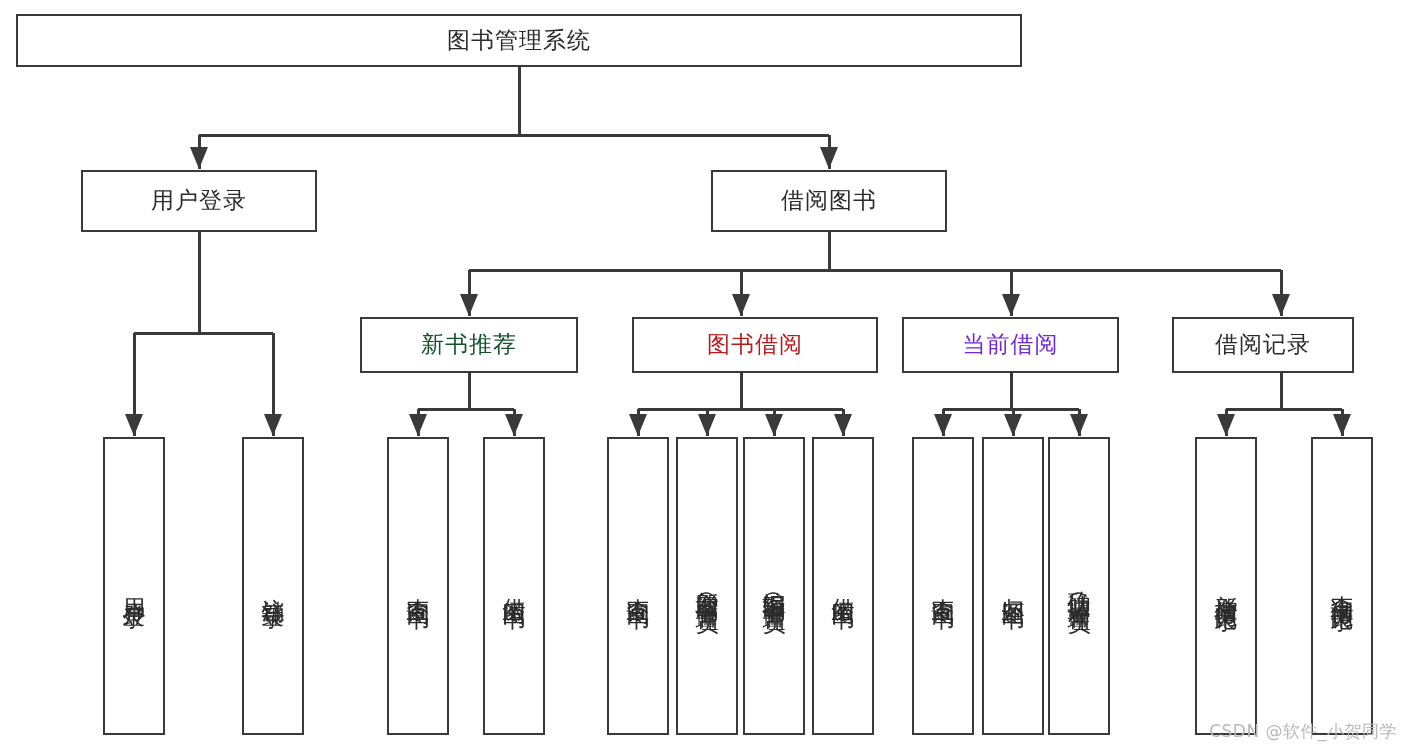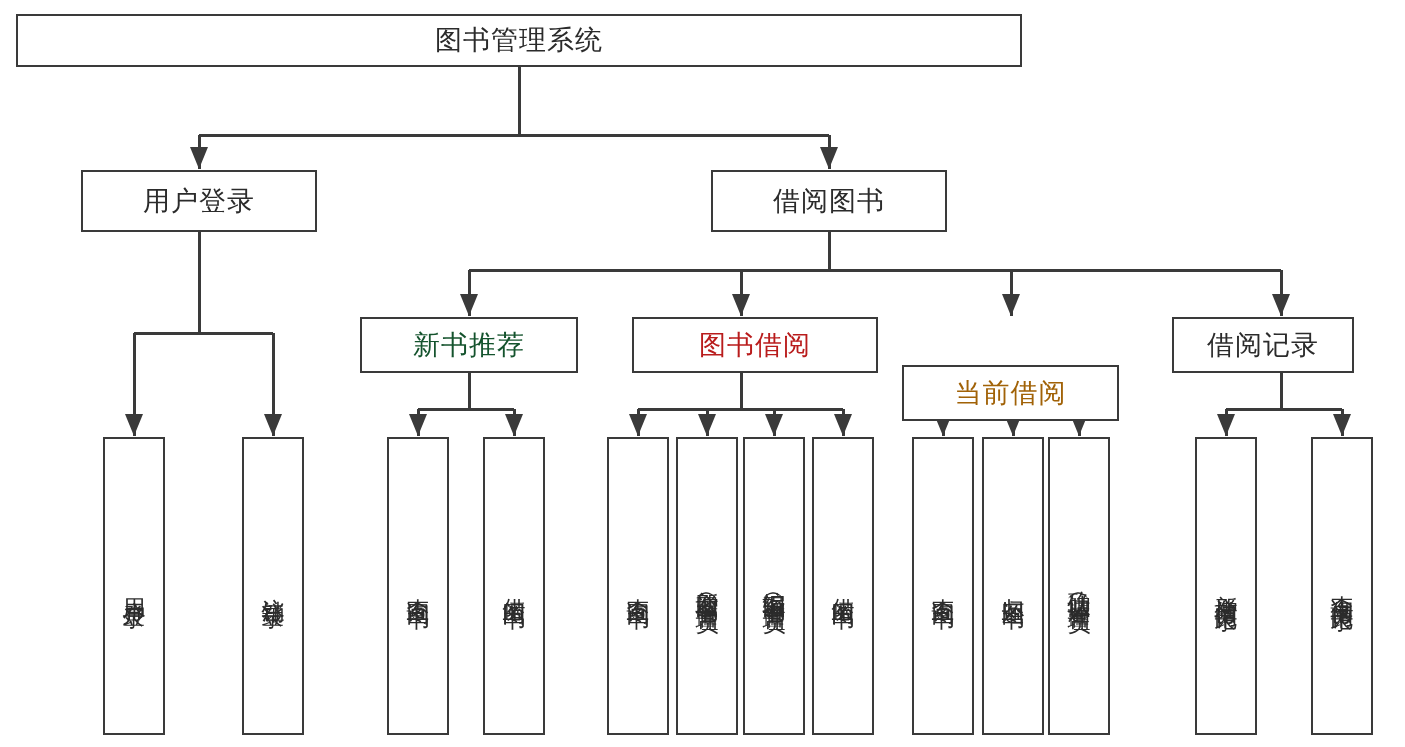--- a/index.html
+++ b/index.html
@@ -28,21 +28,21 @@
     position: absolute;
     box-sizing: border-box;
     border: 2px solid #3a3a3a;
     background: #ffffff;
     display: flex;
     align-items: center;
     justify-content: center;
     color: #2b2b2b;
   }
   .node.horiz {
-    font-size: 27px;
+    font-size: 23px;
     letter-spacing: 1px;
     line-height: 1.2;
     text-align: right;
   }
   .node.vert {
     writing-mode: vertical-rl;
     text-orientation: upright;
     font-size: 23px;
     letter-spacing: 3px;
     line-height: 1.25;
@@ -138,21 +138,21 @@
       </div>
       <div class="node horiz" style="left: 711px; top: 170px; width: 236px; height: 62px; border-color: rgb(58, 58, 58); background: rgb(255, 255, 255); color: rgb(43, 43, 43);">
         <span class="nodelabel">借阅图书</span>
       </div>
       <div class="node horiz" style="left: 360px; top: 317px; width: 218px; height: 56px; border-color: rgb(58, 58, 58); background: rgb(255, 255, 255); color: #14532d;">
         <span class="nodelabel">新书推荐</span>
       </div>
       <div class="node horiz" style="left: 632px; top: 317px; width: 246px; height: 56px; border-color: rgb(58, 58, 58); background: rgb(255, 255, 255); color: #b91c1c;">
         <span class="nodelabel">图书借阅</span>
       </div>
-      <div class="node horiz" style="left: 902px; top: 317px; width: 217px; height: 56px; border-color: rgb(58, 58, 58); background: rgb(255, 255, 255); color: #a16207; margin-top: 48px;">
+      <div class="node horiz" style="left: 902px; top: 317px; width: 217px; height: 56px; border-color: rgb(58, 58, 58); background: rgb(255, 255, 255); color: #6d28d9;">
         <span class="nodelabel">当前借阅</span>
       </div>
       <div class="node horiz" style="left: 1172px; top: 317px; width: 182px; height: 56px; border-color: rgb(58, 58, 58); background: rgb(255, 255, 255); color: rgb(43, 43, 43);">
         <span class="nodelabel">借阅记录</span>
       </div>
       <div class="node vert" style="left: 103px; top: 437px; width: 62px; height: 298px; border-color: rgb(58, 58, 58); background: rgb(255, 255, 255); color: rgb(43, 43, 43);">
         <span class="nodelabel">用户登录</span>
       </div>
       <div class="node vert" style="left: 242px; top: 437px; width: 62px; height: 298px; border-color: rgb(58, 58, 58); background: rgb(255, 255, 255); color: rgb(43, 43, 43);">
         <span class="nodelabel">注销登录</span>
@@ -185,14 +185,15 @@
         <span class="nodelabel">确认归还（管理员）</span>
       </div>
       <div class="node vert" style="left: 1195px; top: 437px; width: 62px; height: 298px; border-color: rgb(58, 58, 58); background: rgb(255, 255, 255); color: rgb(43, 43, 43);">
         <span class="nodelabel">新增借阅记录</span>
       </div>
       <div class="node vert" style="left: 1311px; top: 437px; width: 62px; height: 298px; border-color: rgb(58, 58, 58); background: rgb(255, 255, 255); color: rgb(43, 43, 43);">
         <span class="nodelabel">查询借阅记录</span>
       </div>
     </div>
 
+  <div id="watermark">CSDN @软件_小贺同学</div>
 
 </div>
 
 </body></html>

